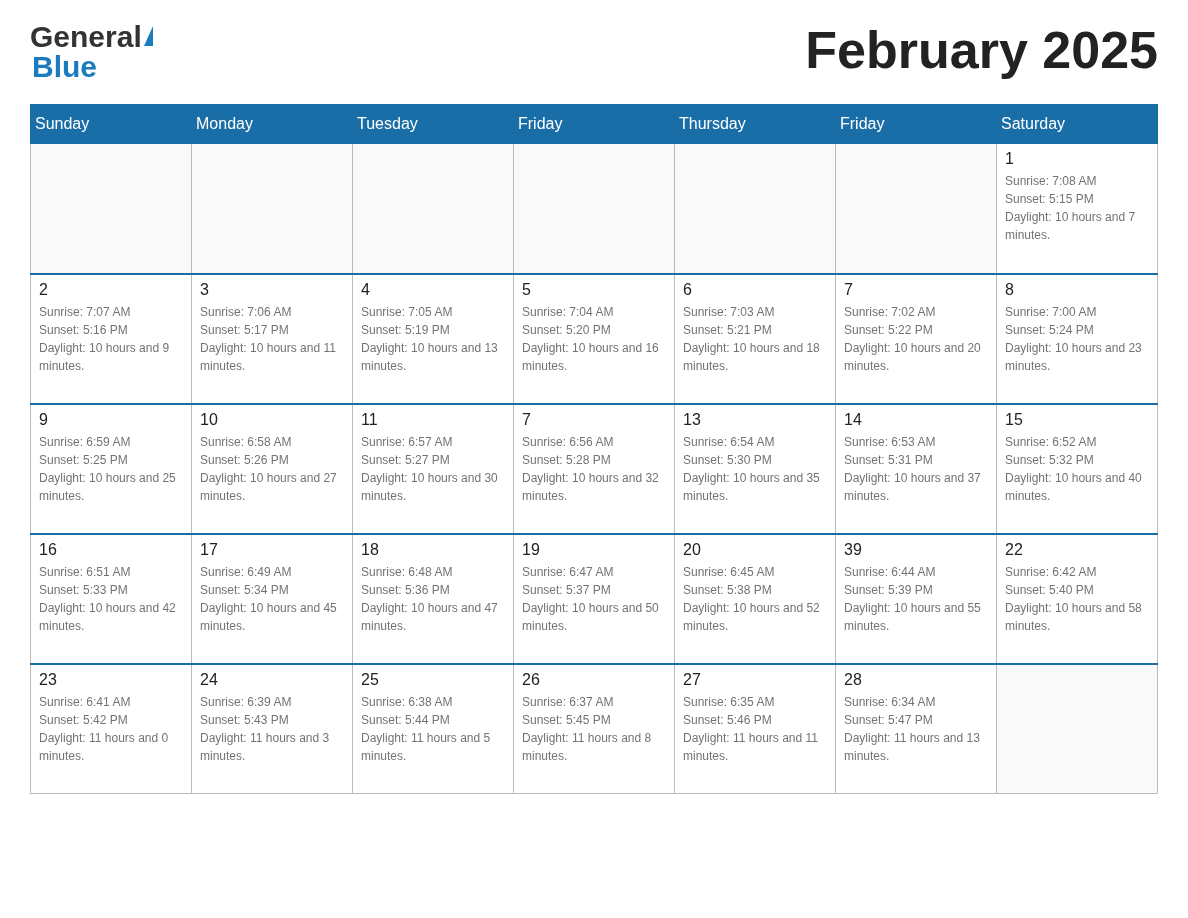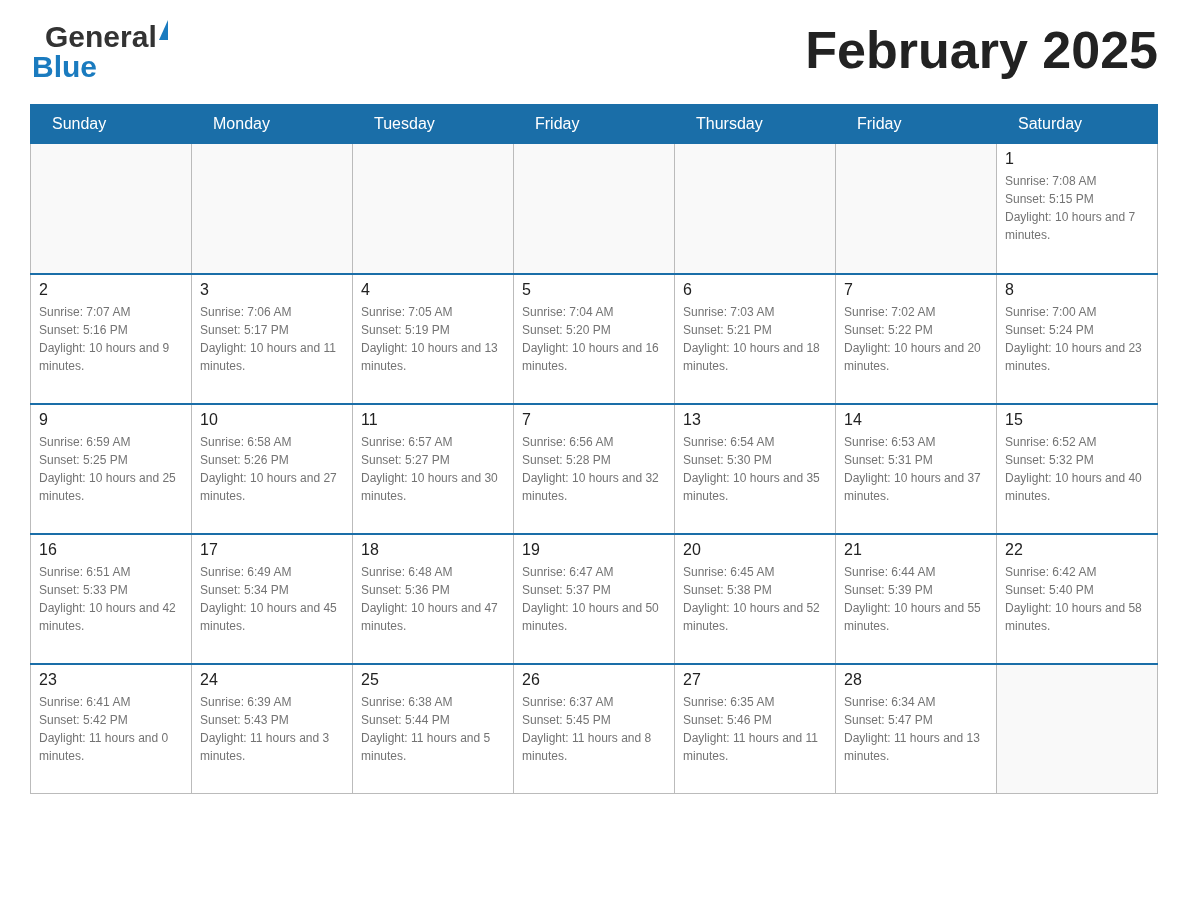--- a/index.html
+++ b/index.html
@@ -34,21 +34,21 @@
       color: #555;
     }
     .calendar {
       width: 100%;
       border-collapse: collapse;
       border: 1px solid #ccc;
     }
     .calendar th {
       background-color: #1a6ea8;
       color: #fff;
-      padding: 10px 21px;
+      padding: 10px 4px;
       text-align: left;
       font-size: 16px;
       font-weight: normal;
       border: 1px solid #1a6ea8;
     }
     .calendar td {
       border: 1px solid #bbb;
       vertical-align: top;
       padding: 6px 8px;
       width: 14.28%;
@@ -71,21 +71,21 @@
     }
     .row-border-top td {
       border-top: 2px solid #1a6ea8;
     }
   </style>
 </head>
 <body>
 
 <div class="header">
   <div class="logo">
-    <div style="display:flex; align-items:flex-start;margin-left:15px;">
+    <div style="display:flex; align-items:center;">
       <span style="font-size:30px; font-weight:bold; color:#333;">General</span>
       <span style="display:inline-block; width:0; height:0; border-left:9px solid transparent; border-right:0px solid transparent; border-bottom:20px solid #1a7bbf; margin-left:2px; margin-bottom:2px;"></span>
     </div>
     <span style="font-size:30px; font-weight:bold; color:#1a7bbf; margin-top:-4px; margin-left:2px;">Blue</span>
   </div>
   <div class="title-area">
     <div class="month-title">February 2025</div>
   </div>
 </div>
 
@@ -189,21 +189,21 @@
         </td>
         <td>
           <div class="day-number">19</div>
           <div class="day-info">Sunrise: 6:47 AM<br>Sunset: 5:37 PM<br>Daylight: 10 hours and 50 minutes.</div>
         </td>
         <td>
           <div class="day-number">20</div>
           <div class="day-info">Sunrise: 6:45 AM<br>Sunset: 5:38 PM<br>Daylight: 10 hours and 52 minutes.</div>
         </td>
         <td>
-          <div class="day-number">21</div>
+          <div class="day-number">39</div>
           <div class="day-info">Sunrise: 6:44 AM<br>Sunset: 5:39 PM<br>Daylight: 10 hours and 55 minutes.</div>
         </td>
         <td>
           <div class="day-number">22</div>
           <div class="day-info">Sunrise: 6:42 AM<br>Sunset: 5:40 PM<br>Daylight: 10 hours and 58 minutes.</div>
         </td>
       </tr>
       <tr class="row-border-top">
         <td>
           <div class="day-number">23</div>

